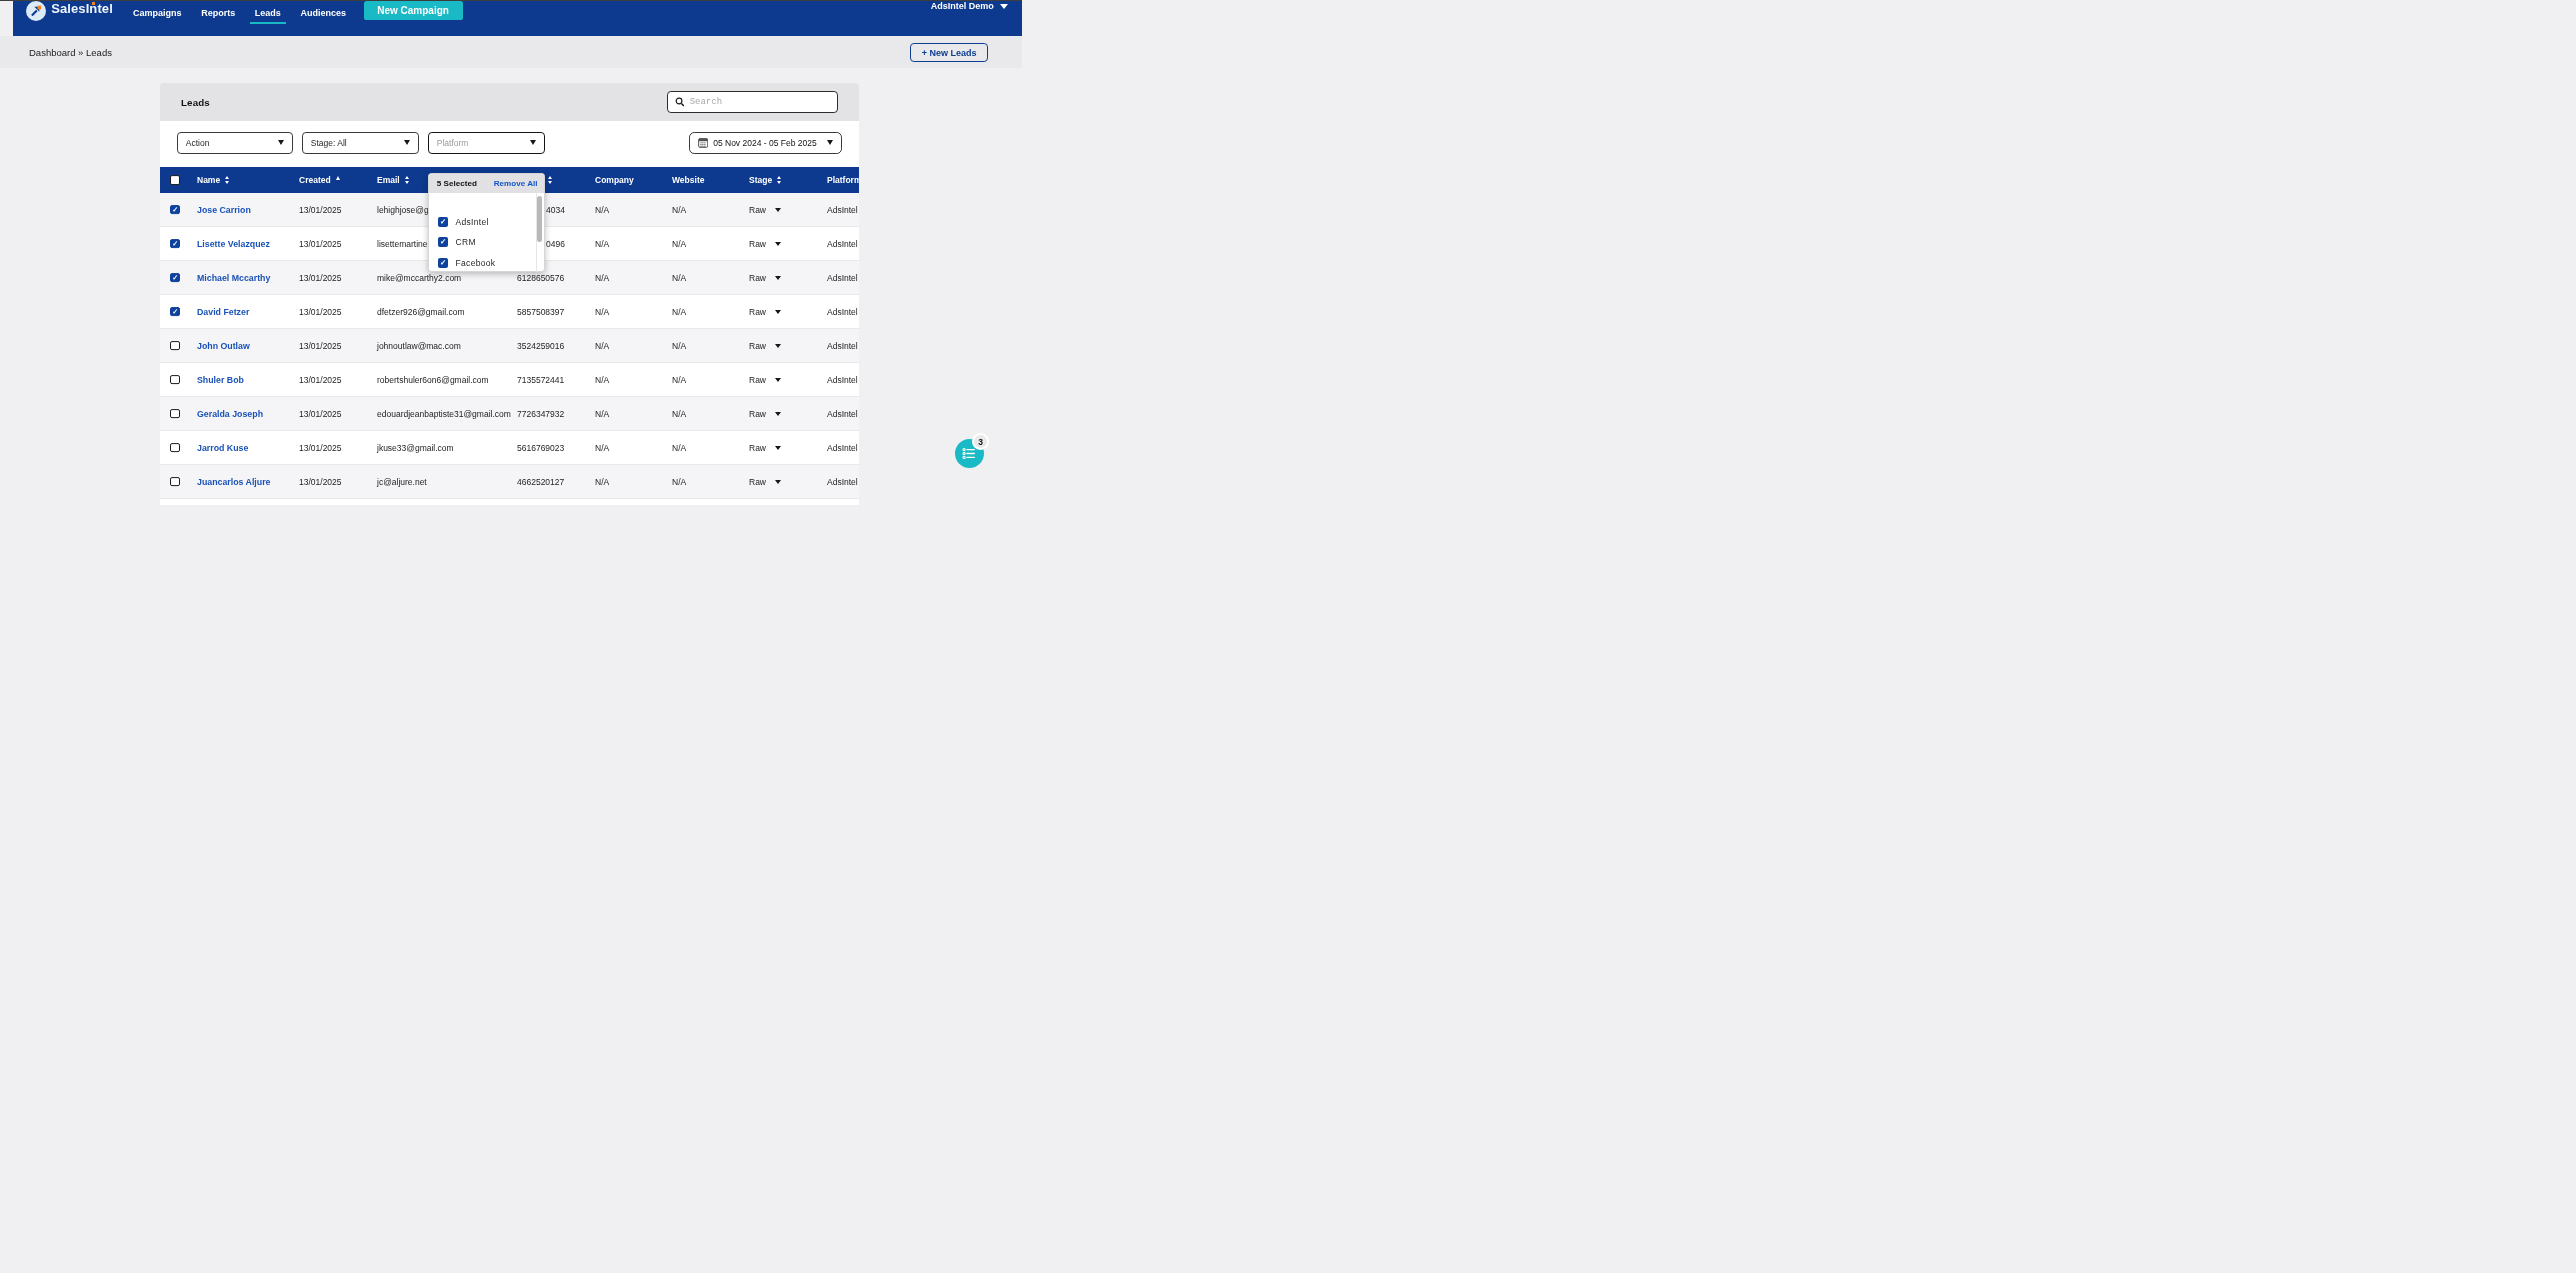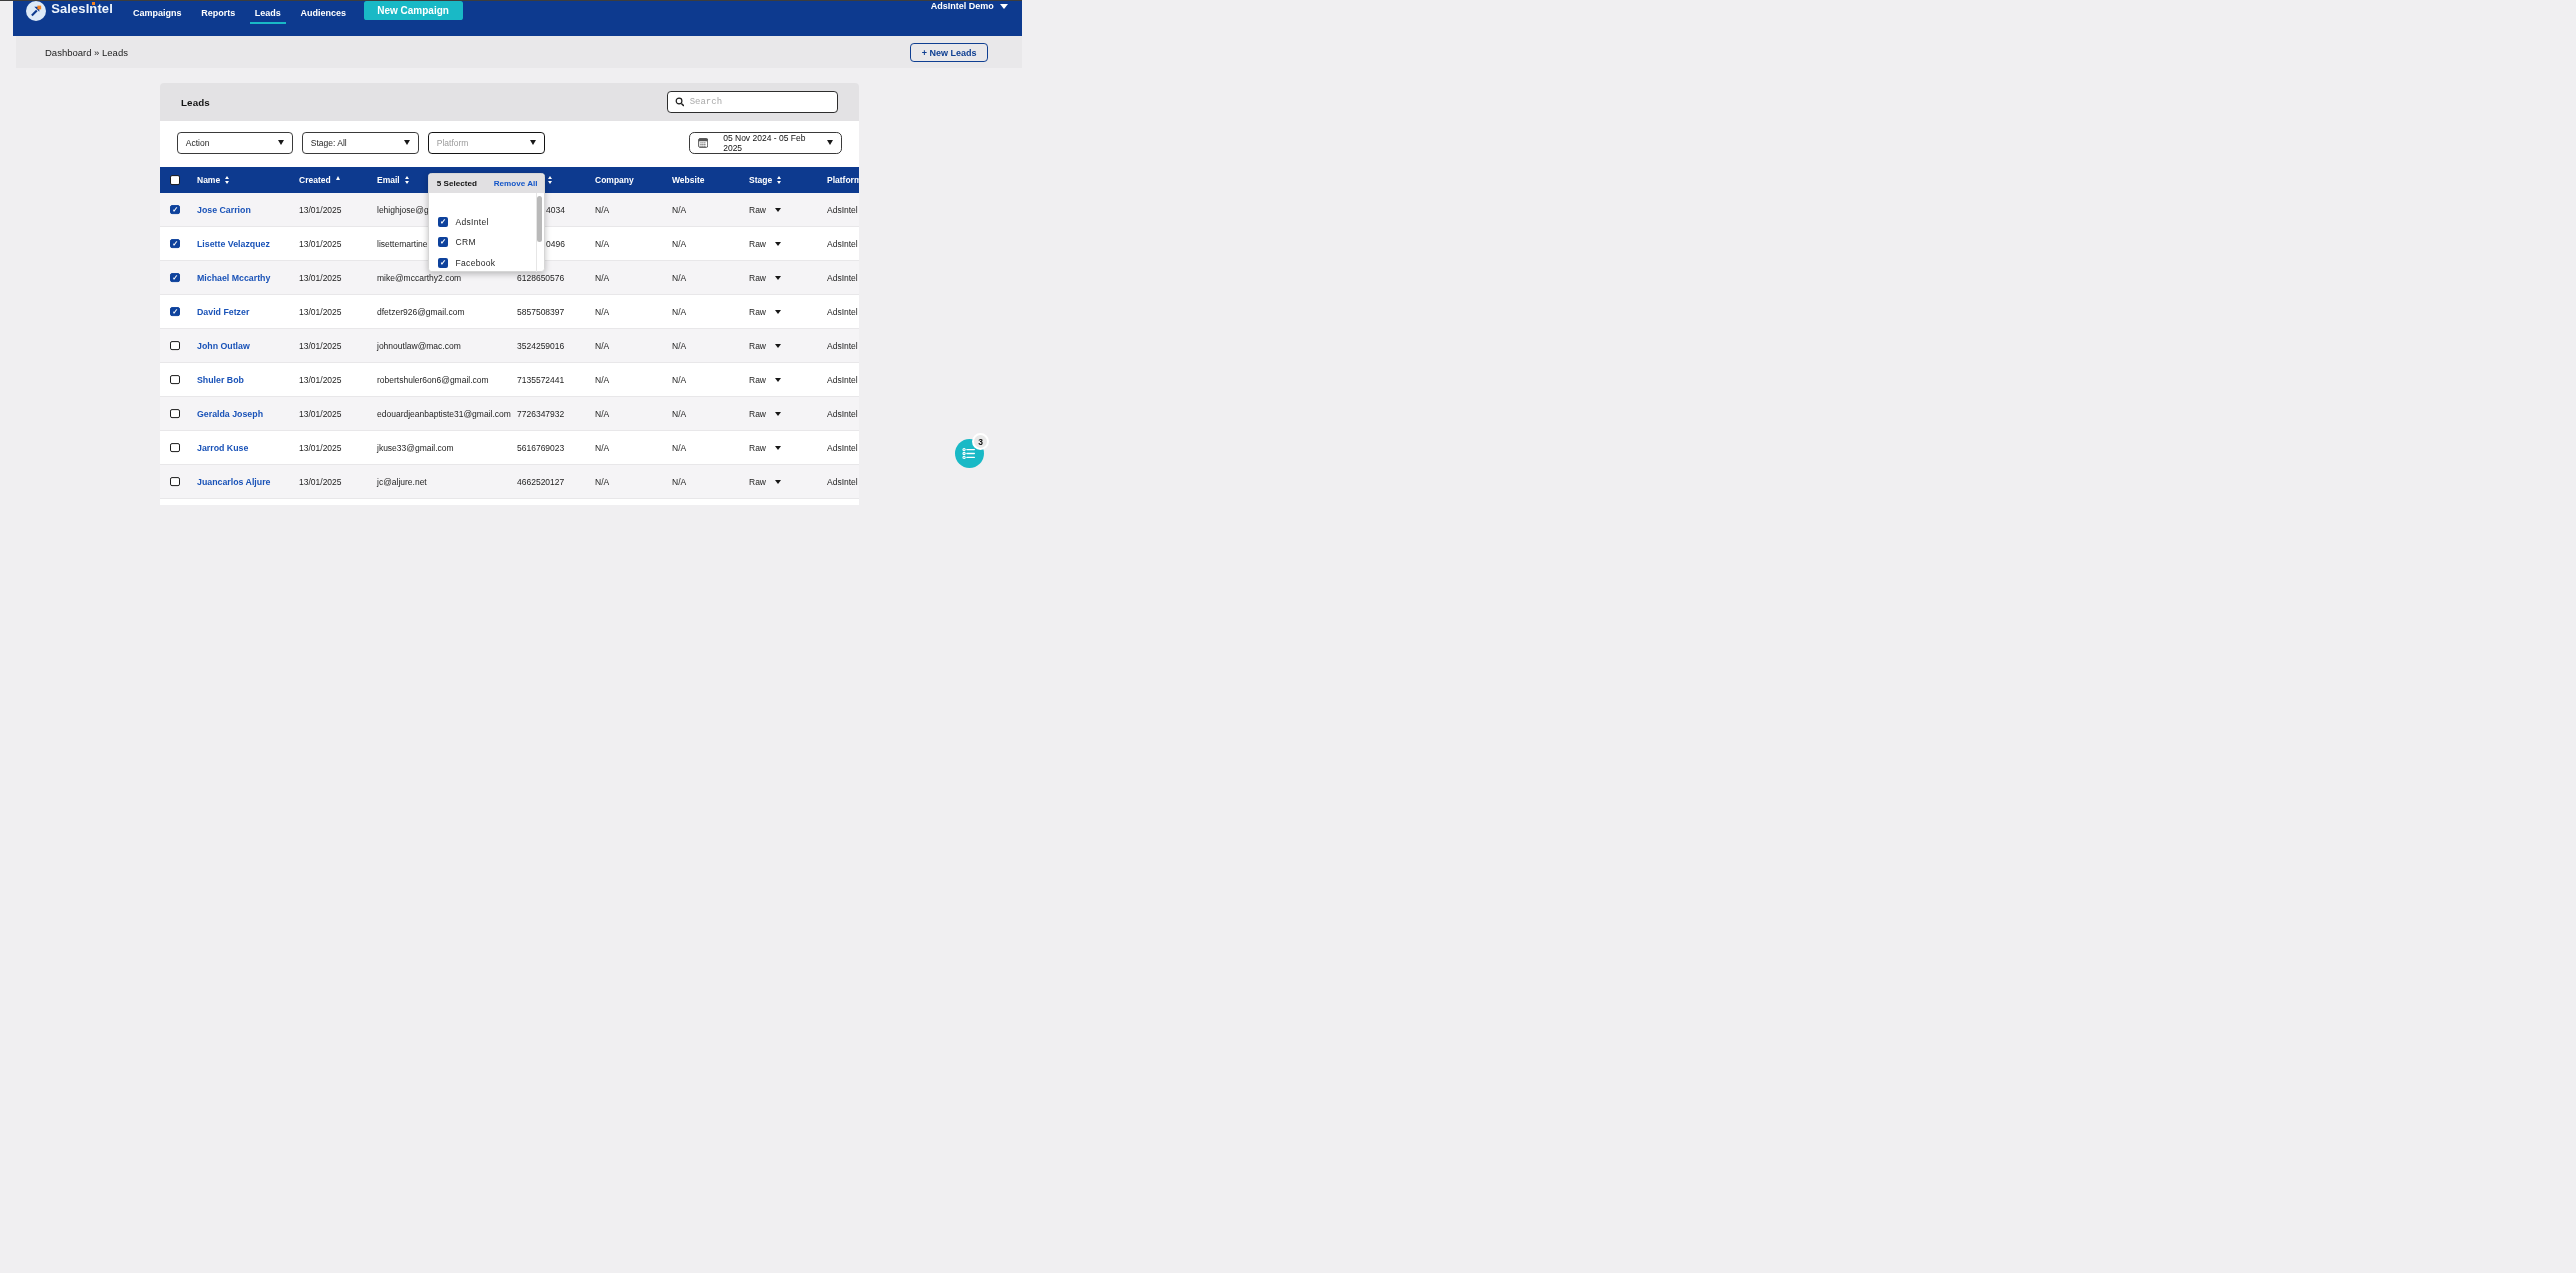--- a/index.html
+++ b/index.html
@@ -27,21 +27,21 @@
   .nav-label { color:#ffffff; font-size:9px; font-weight:700; }
   .nav-item.active::after { content:""; position:absolute; left:4.6px; right:4.6px; bottom:0; height:2.6px; background:#19b9c6; }
   .new-campaign {
     margin-left:7.8px; height:19px; padding:0 13.7px; border:none; border-radius:2.6px;
     background:#19b9c6; color:#fff; font-family:inherit; font-size:10px; font-weight:700; cursor:pointer;
   }
   .account { margin-left:auto; display:flex; align-items:center; gap:5.9px; color:#fff; font-size:9px; font-weight:700; cursor:pointer; }
   .caret-wh { width:0; height:0; border-left:4.6px solid transparent; border-right:4.6px solid transparent; border-top:5.9px solid #fff; }
   
   .crumbbar {
-    position:absolute; top:36px; left:16px; right:0; height:33px; background:#e9e8ea;
+    position:absolute; top:36px; left:0; right:0; height:33px; background:#e9e8ea;
     display:flex; align-items:center; justify-content:space-between; padding:0 34px 0 29px;
   }
   .crumb { font-size:9.5px; color:#1c1c1c; }
   .new-leads {
     border:1.3px solid #0f3f92; background:transparent; color:#0f3f92; border-radius:3.9px;
     font-family:inherit; font-size:9px; font-weight:700; padding:3.9px 10.4px; cursor:pointer;
   }
   
   .main { position:absolute; top:68px; left:0; right:0; bottom:0; background:#f0eff1; }
   .panel { position:absolute; left:160px; top:15px; width:699px; bottom:0; }
@@ -59,21 +59,21 @@
   .panel-body { position:absolute; top:38px; left:0; right:0; bottom:0; background:#fff; overflow:hidden; }
   
   .fbtn {
     position:absolute; top:11px; height:21.5px; background:#fff; border:1px solid #3a3a3a; border-radius:3.9px;
     display:flex; align-items:center; justify-content:space-between; padding:0 7.8px;
     font-size:8.5px; color:#1f1f1f; cursor:pointer;
   }
   #f-action { left:17px; width:116px; }
   #f-stage { left:142px; width:117px; }
   #f-platform { left:268px; width:117px; border:1.3px solid #141414; color:#9b9b9b; }
-  #f-date { left:529px; width:153px; border-radius:5.2px; justify-content:flex-start; gap:15px; color:#111; }
+  #f-date { left:529px; width:153px; border-radius:5.2px; justify-content:flex-start; gap:5px; color:#111; }
   #f-date .dtxt { flex:1 1 auto; }
   .caret-dk { width:0; height:0; border-left:3.9px solid transparent; border-right:3.9px solid transparent; border-top:5.2px solid #191919; flex:0 0 auto; }
   
   .thead { position:absolute; top:46px; left:0; width:699px; height:26px; background:#0d3a8f; overflow:hidden; }
   .th { position:absolute; top:0; height:26px; display:flex; align-items:center; gap:5.2px; color:#fff; font-size:8.5px; font-weight:700; white-space:nowrap; }
   #th-name{left:37px;} #th-created{left:139px;} #th-email{left:217px;} #th-phone{left:357px;}
   #th-company{left:435px;} #th-website{left:512px;} #th-stage{left:589px;} #th-platform{left:667px;width:32px;overflow:hidden;}
   .sort { display:inline-flex; flex-direction:column; gap:1.6px; }
   .tri-up { width:0; height:0; border-left:2.9px solid transparent; border-right:2.9px solid transparent; border-bottom:3.9px solid #fff; }
   .tri-down { width:0; height:0; border-left:2.9px solid transparent; border-right:2.9px solid transparent; border-top:3.9px solid #fff; }

